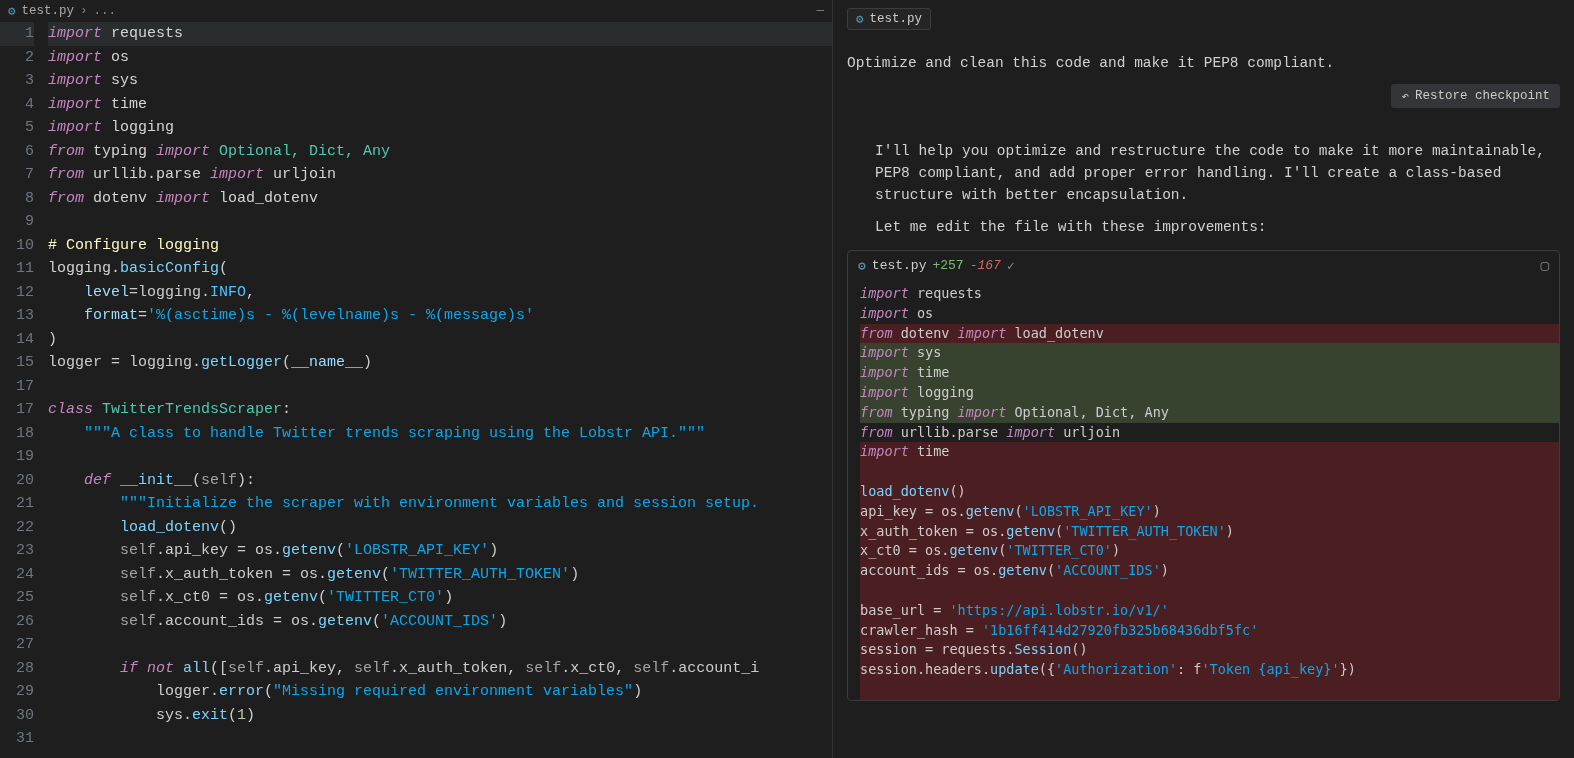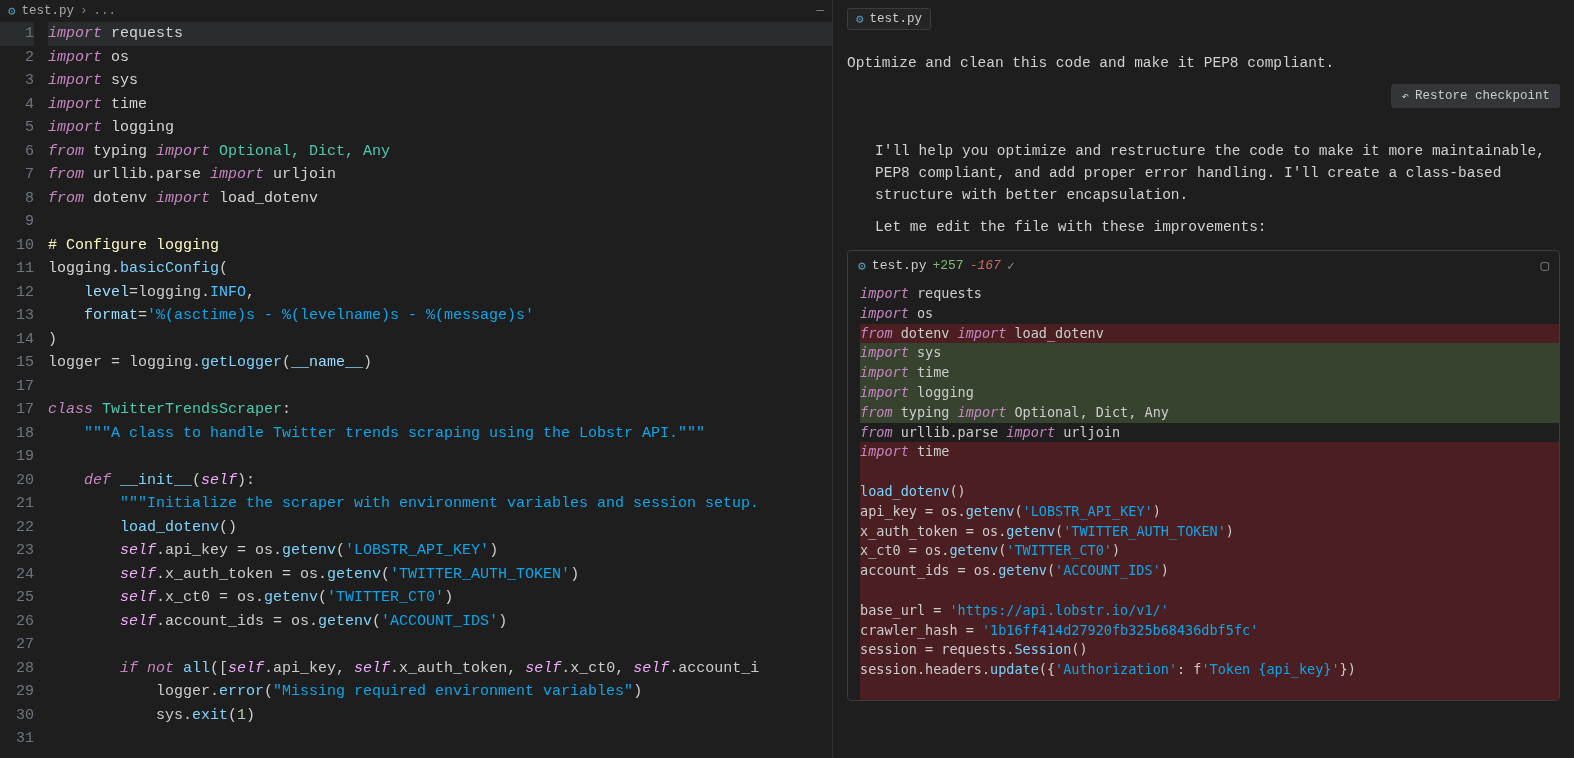--- a/index.html
+++ b/index.html
@@ -18,21 +18,21 @@
 .ln { height:23.5px; }
 .ln.sel { background:#2a2d2e; }
 .kw { color:#c586c0; font-style:italic; }
 .mod { color:#d4d4d4; }
 .cls { color:#4ec9b0; }
 .cmt { color:#fef9c3; }
 .fn { color:#7dd3fc; }
 .var { color:#9cdcfe; }
 .const { color:#4fc1ff;text-align:right; }
 .str { color:#0ea5e9; }
-.self { color:#f0abfc; font-style:italic; }
+.self { color:#a3a3a3; }
 .num { color:#b5cea8; }
 
 .chat { flex:1; height:100%; background:#1e1e1e; display:flex; flex-direction:column; padding:8px 14px 0 14px; font-size:14.5px; overflow:hidden;}
 .file-chip { background:#252526; border:1px solid #3c3c3c; border-radius:3px; display:inline-flex; align-items:center; padding:2px 8px; font-size:12.5px; gap:6px; }
 .file-chip .pyi { color:#519aba; }
 .user-msg { margin-top:22px; line-height:22px; color:#d0d0d0; }
 .restore-row { display:flex; justify-content:flex-end; margin-top:10px; }
 .restore-btn { background:#333538; color:#ccc; padding:4px 10px; font-size:12.5px; border-radius:3px; display:flex; align-items:center; gap:6px; }
 .asst-msg { margin-top:32px; line-height:22px; color:#d0d0d0;margin-left:28px; }
 .diff-box { margin-top:12px; background:#1e1e1e; border:1px solid #3c3c3c; border-radius:4px; }

